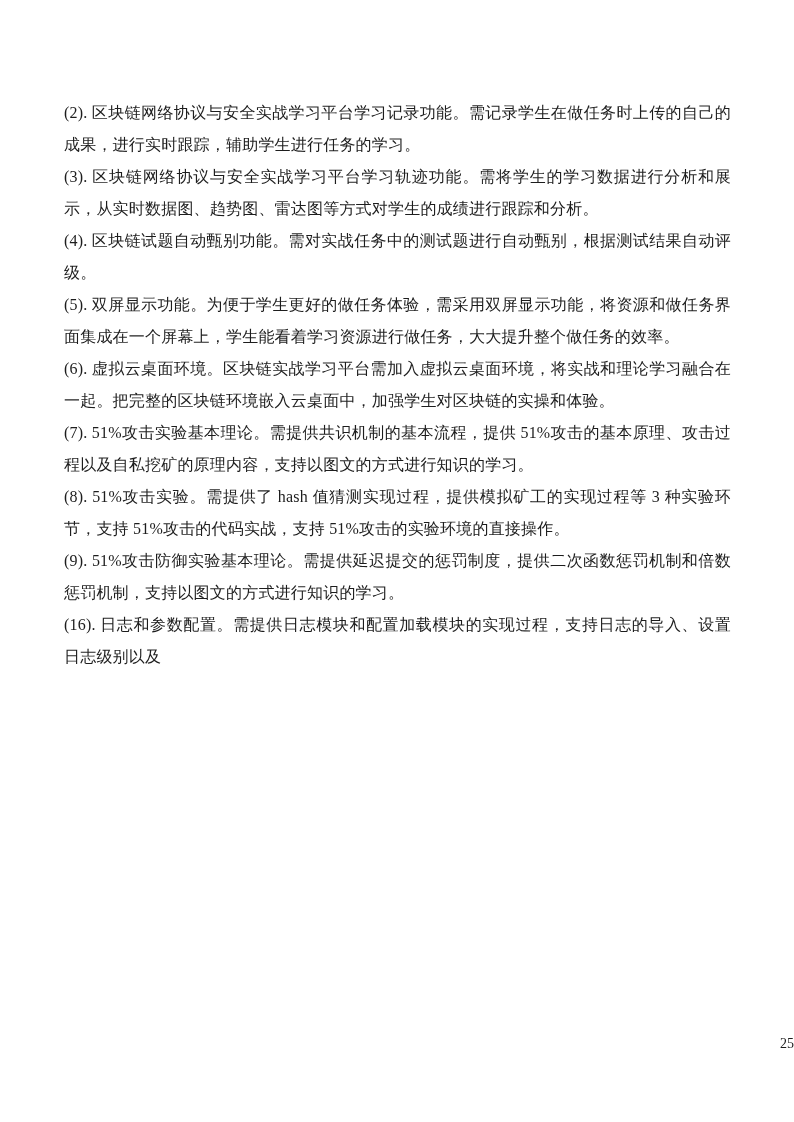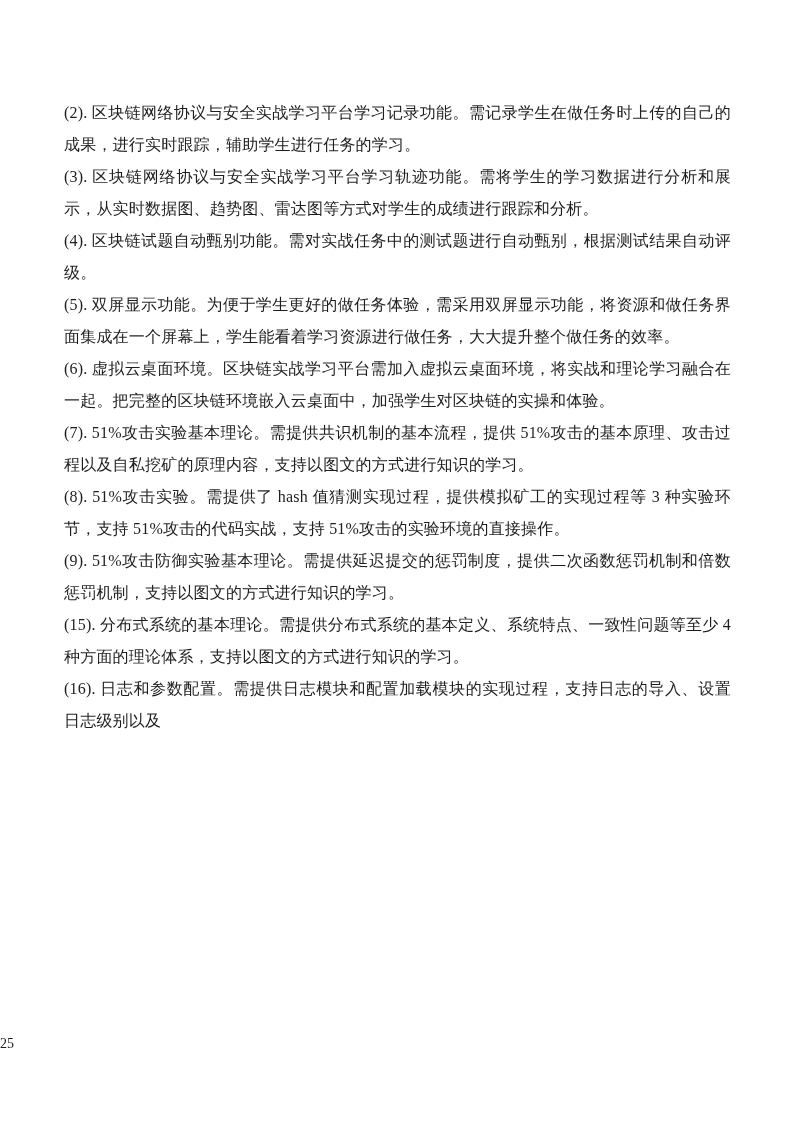--- a/index.html
+++ b/index.html
@@ -30,36 +30,35 @@
     text-align: justify;
     text-justify: inter-ideograph;
     word-break: break-all;
     letter-spacing: 0.2px;
   }
   .page-number {
     position: absolute;
     left: 0;
     top: 1034px;
     width: 100%;
-    text-align: left;
+    text-align: right;
     font-size: 14px;
     line-height: 20px;
     color: #1d1d1d;
   }
 </style>
 </head>
 <body>
 
 <div class="page">
   <div class="content">
       <p class="para">(2). 区块链网络协议与安全实战学习平台学习记录功能。需记录学生在做任务时上传的自己的成果，进行实时跟踪，辅助学生进行任务的学习。</p>
       <p class="para">(3). 区块链网络协议与安全实战学习平台学习轨迹功能。需将学生的学习数据进行分析和展示，从实时数据图、趋势图、雷达图等方式对学生的成绩进行跟踪和分析。</p>
       <p class="para">(4). 区块链试题自动甄别功能。需对实战任务中的测试题进行自动甄别，根据测试结果自动评级。</p>
       <p class="para">(5). 双屏显示功能。为便于学生更好的做任务体验，需采用双屏显示功能，将资源和做任务界面集成在一个屏幕上，学生能看着学习资源进行做任务，大大提升整个做任务的效率。</p>
       <p class="para">(6). 虚拟云桌面环境。区块链实战学习平台需加入虚拟云桌面环境，将实战和理论学习融合在一起。把完整的区块链环境嵌入云桌面中，加强学生对区块链的实操和体验。</p>
       <p class="para">(7). 51%攻击实验基本理论。需提供共识机制的基本流程，提供 51%攻击的基本原理、攻击过程以及自私挖矿的原理内容，支持以图文的方式进行知识的学习。</p>
       <p class="para">(8). 51%攻击实验。需提供了 hash 值猜测实现过程，提供模拟矿工的实现过程等 3 种实验环节，支持 51%攻击的代码实战，支持 51%攻击的实验环境的直接操作。</p>
       <p class="para">(9). 51%攻击防御实验基本理论。需提供延迟提交的惩罚制度，提供二次函数惩罚机制和倍数惩罚机制，支持以图文的方式进行知识的学习。</p>
-      <p class="para">(15). 分布式系统的基本理论。需提供分布式系统的基本定义、系统特点、一致性问题等至少 4 种方面的理论体系，支持以图文的方式进行知识的学习。</p>
       <p class="para">(16). 日志和参数配置。需提供日志模块和配置加载模块的实现过程，支持日志的导入、设置日志级别以及</p>
     </div>
   <div class="page-number">25</div>
 </div>
 
 </body></html>

